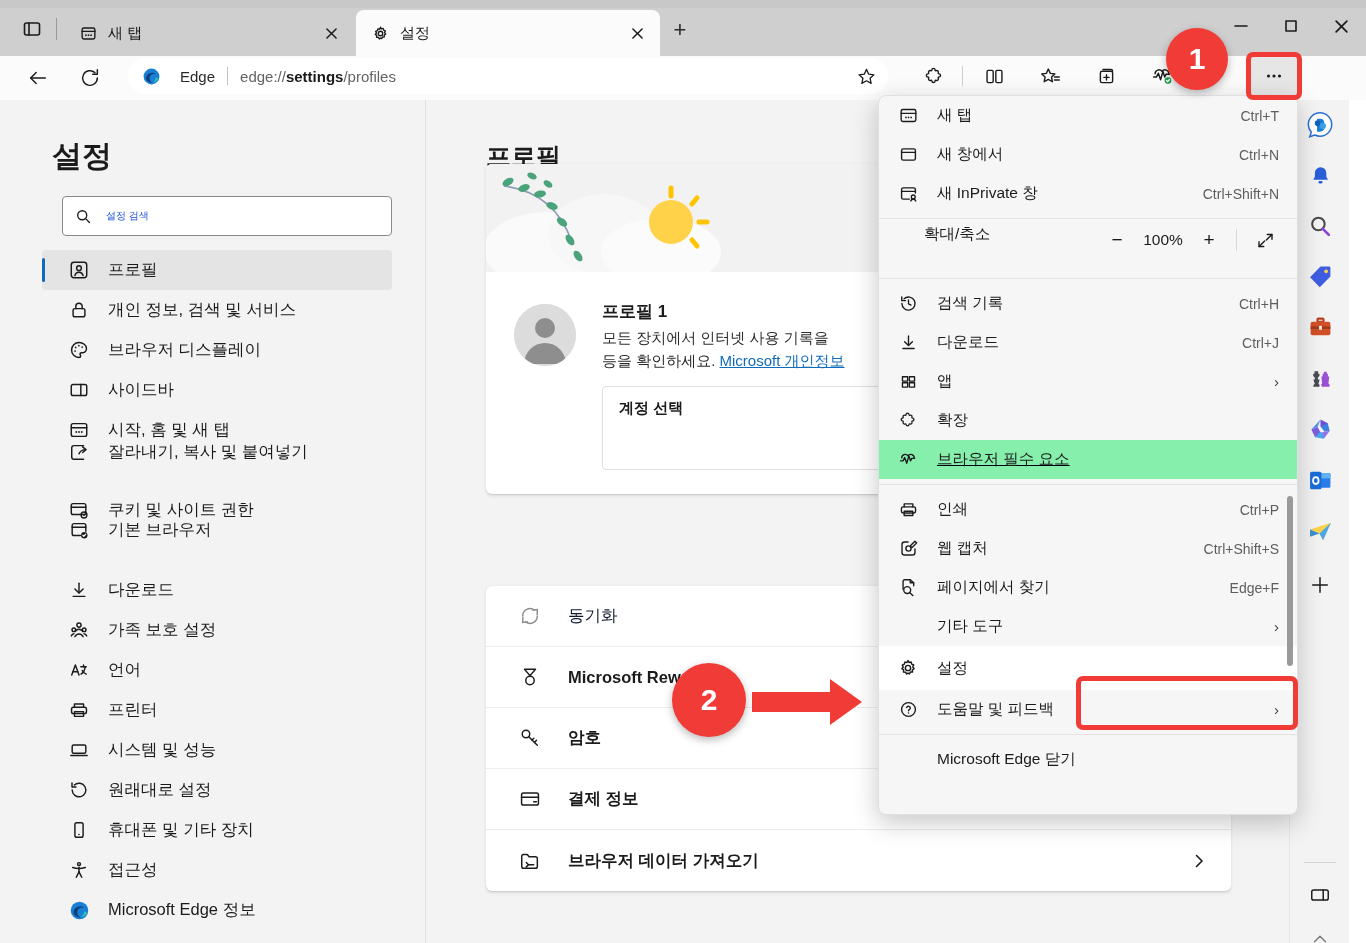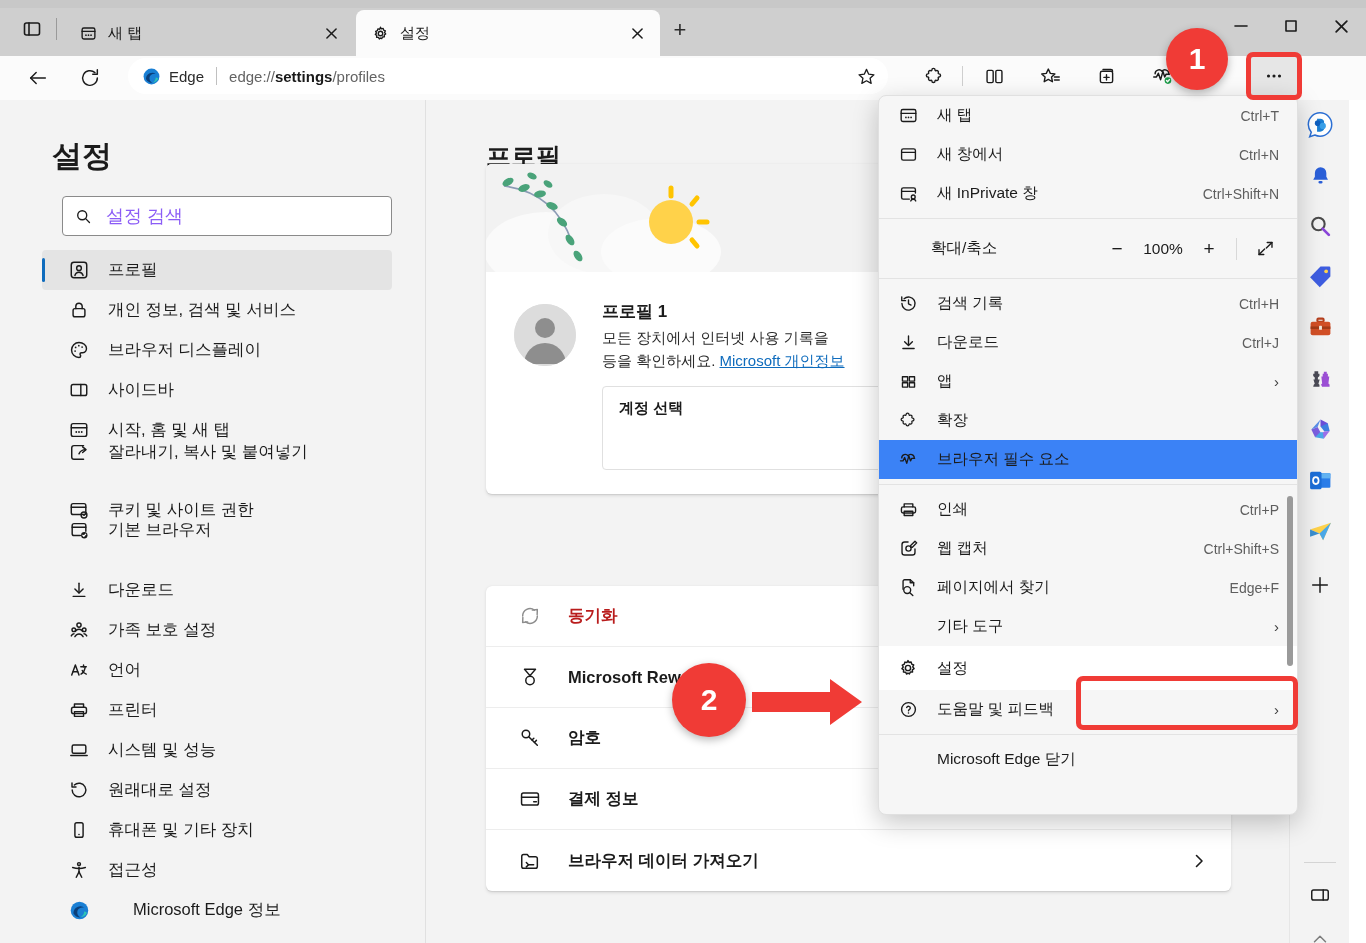--- a/index.html
+++ b/index.html
@@ -64,21 +64,21 @@
   }
   .nav-icon-btn {
     position:absolute; top:6px; width:32px; height:32px; border-radius:5px;
     display:flex; align-items:center; justify-content:center;
   }
   .omnibox {
     position:absolute; left:128px; top:58px; width:760px; height:36px;
     background:#ffffff; border-radius:18px;
     display:flex; align-items:center; padding:0 6px 0 14px;
   }
-  .omni-edge-badge { display:flex; align-items:center; gap:8px; flex:none; }
+  .omni-edge-badge { display:flex; align-items:center; gap:19px; flex:none; }
   .omni-edge-label { font-size:15px; color:#2b2b2b; }
   .omni-sep { width:1px; height:18px; background:#c0c0c0; margin:0 12px; }
   .omni-url { font-size:15px; color:#636363; white-space:nowrap; }
   .omni-url b { color:#1a1a1a; font-weight:600; }
   .omni-star { margin-left:auto; width:32px; height:32px; border-radius:16px;
     display:flex; align-items:center; justify-content:center; }
   .toolbtn {
     position:absolute; top:58px; width:36px; height:36px; border-radius:5px;
     display:flex; align-items:center; justify-content:center;
   }
@@ -95,21 +95,21 @@
   }
   .settings-title {
     position:absolute; left:52px; top:36px;
     font-size:30px; font-weight:700; color:#1b1b1b;
   }
   .search-box {
     position:absolute; left:62px; top:96px; width:330px; height:40px;
     background:#ffffff; border:1px solid #8a8a8a; border-radius:4px;
     display:flex; align-items:center; padding:0 12px;
   }
-  .search-ph { font-size:18px; color:#8b5cf6; margin-left:14px; }
+  .search-ph { font-size:10px; color:#1d4ed8; margin-left:14px; }
   .navitem {
     position:absolute; left:42px; width:350px; height:40px;
     display:flex; align-items:center; border-radius:4px;
   }
   .navitem.sel { background:#e4e4e4; }
   .navitem .sel-bar {
     position:absolute; left:0; top:8px; width:3px; height:24px;
     background:#0f6cbd; border-radius:2px;
   }
   .navitem .ni-icon {
@@ -154,21 +154,21 @@
     box-shadow:0 0.3px 0.9px rgba(0,0,0,.08), 0 1.6px 3.6px rgba(0,0,0,.10);
     overflow:hidden; }
   .listrow {
     height:61px; display:flex; align-items:center;
     border-bottom:1px solid #ededed; padding:0 24px 0 32px;
   }
   .listrow:last-child { border-bottom:none; }
   .lr-icon { width:24px; height:24px; margin-right:26px; flex:none;
     display:flex; align-items:center; justify-content:center; }
   .lr-label { font-size:16.5px; font-weight:700; color:#1b1b1b; }
-  .lr-label.muted { color:#b91c1c; font-weight:700; }
+  .lr-label.muted { color:#0f172a; font-weight:400; }
   .lr-chev { margin-left:auto; color:#444; font-size:16px; }
 
   .content-scrollbar {
     position:absolute; right:10px; top:735px; width:7px; height:105px;
     background:#868686; border-radius:4px;
   }
 
   
   .edgebar {
     position:absolute; right:0; top:100px; width:60px; height:843px;
@@ -184,29 +184,29 @@
   .menu {
     position:absolute; left:878px; top:95px; width:420px; height:720px;
     background:#f6f6f6; border:1px solid #e0e0e0; border-radius:8px;
     box-shadow:0 8px 26px rgba(0,0,0,.22);
     overflow:hidden; z-index:40;
   }
   .mi {
     position:relative; height:39px; display:flex; align-items:center;
     padding:0 18px 0 18px;
   }
-  .mi.hl { background:#3b82f6; }
+  .mi.hl { background:#86efac;text-decoration:underline; }
   .mi-icon { width:22px; height:22px; margin-right:18px; flex:none;
     display:flex; align-items:center; justify-content:center; }
   .mi-icon.blank { visibility:hidden; }
   .mi-label { font-size:15.5px; color:#1b1b1b; white-space:nowrap; }
   .mi-accel { margin-left:auto; font-size:14px; color:#5e5e5e; }
   .mi-chev { margin-left:auto; font-size:15px; color:#3f3f3f; }
   .msep { height:1px; background:#e3e3e3; margin:5px 0; }
-  .zoomrow { height:49px; display:flex; align-items:center; padding:0 14px 0 12px;gap:44px; }
+  .zoomrow { height:49px; display:flex; align-items:flex-start; padding:0 14px 0 5px;gap:44px; }
   .zoom-label { font-size:15.5px; color:#1b1b1b; margin-left:40px; }
   .zoom-ctl { margin-left:auto; display:flex; align-items:center; gap:4px; }
   .zoom-btn { width:34px; height:32px; display:flex; align-items:center;
     justify-content:center; font-size:19px; color:#1b1b1b; font-weight:300; }
   .zoom-val { font-size:15.5px; color:#1b1b1b; min-width:50px; text-align:center; }
   .zoom-vsep { width:1px; height:22px; background:#d8d8d8; margin:0 6px; }
   .zoom-full { width:36px; height:32px; display:flex; align-items:center; justify-content:center; }
   .menu-scrollbar {
     position:absolute; right:4px; top:400px; width:6px; height:170px;
     background:#9a9a9a; border-radius:3px;
@@ -571,21 +571,21 @@
               <circle class="ic" cx="11" cy="4.5" r="1.6"></circle>
               <path class="ic" d="M4 8.3c4.6 1.4 9.4 1.4 14 0"></path>
               <path class="ic" d="M11 8v5"></path>
               <path class="ic" d="M11 13l-3 6"></path>
               <path class="ic" d="M11 13l3 6"></path>
             </svg>
         </span>
         <span class="ni-label">접근성</span>
       </div>
 
-      <div class="navitem" style="top:790px;gap:25px;">
+      <div class="navitem" style="top:790px;">
         <span class="ni-icon">
           <svg width="21" height="21" viewBox="0 0 24 24">
             <circle cx="12" cy="12" r="10" fill="#1a7fd4"></circle>
             <path d="M5 15a8 8 0 0 1 13-6c-3.5-1.5-7.5.2-8.4 3.6-.8 3 .8 6 3.4 7.4A9.6 9.6 0 0 1 5 15z" fill="#0b3f7a"></path>
             <path d="M20.5 14.5c-1 2.9-3.7 4.9-6.9 5 2.6-1.7 3.8-4 3.7-6.3 1.2.1 2.3.5 3.2 1.3z" fill="#2ec4b6"></path>
           </svg>
         </span>
         <span class="ni-label">Microsoft Edge 정보</span>
       </div>
     </div>

